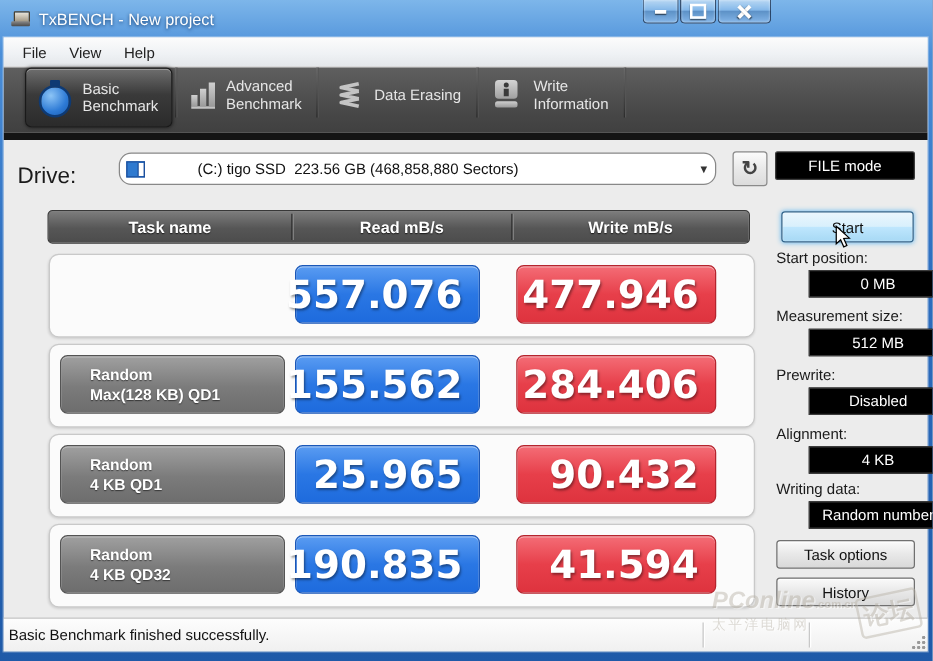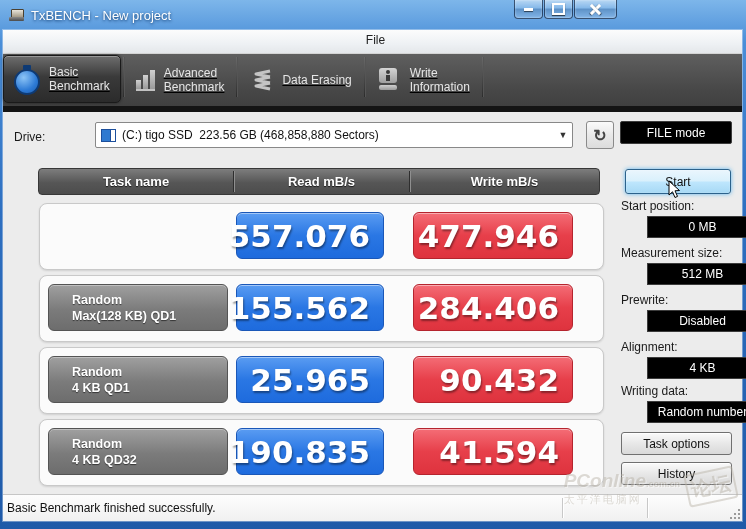--- a/index.html
+++ b/index.html
@@ -20,41 +20,41 @@
   .win-btn.close{width:41px;}
   .glyph-min{width:9px;height:3px;background:#fff;box-shadow:0 1px 1px rgba(0,0,0,.6);}
   .glyph-max{width:9px;height:8px;border:2px solid #fff;box-shadow:0 1px 1px rgba(0,0,0,.6);}
   .glyph-close{position:relative;width:11px;height:11px;}
   .glyph-close:before,.glyph-close:after{content:"";position:absolute;left:4px;top:-1px;width:3px;height:13px;background:#fff;box-shadow:0 1px 1px rgba(0,0,0,.6);}
   .glyph-close:before{transform:rotate(45deg);}
   .glyph-close:after{transform:rotate(-45deg);}
   
   .client{position:absolute;left:3px;right:4px;top:30px;bottom:8px;background:#ececec;box-shadow:0 0 0 1px rgba(255,255,255,.35);}
   
-  .menubar{position:absolute;left:0;right:0;top:0;height:23px;background:linear-gradient(180deg,#fcfcfc,#eef1f4 60%,#e4e7ea);border-bottom:1px solid #d4d4d4;display:flex;align-items:center;padding-left:6px;flex-direction:column;}
+  .menubar{position:absolute;left:0;right:0;top:0;height:23px;background:linear-gradient(180deg,#fcfcfc,#eef1f4 60%,#e4e7ea);border-bottom:1px solid #d4d4d4;display:flex;align-items:center;padding-left:6px;}
   .menu-item{font-size:12px;color:#222;padding:3px 9px;}
   
-  .tabbar{position:absolute;left:0;right:0;top:24px;height:52px;background:linear-gradient(180deg,#5f5f5f,#474747 70%,#404040);border-bottom:6px solid #141414;display:flex;align-items:center;text-decoration:underline;}
+  .tabbar{position:absolute;left:0;right:0;top:24px;height:52px;background:linear-gradient(180deg,#5f5f5f,#474747 70%,#404040);border-bottom:6px solid #141414;display:flex;align-items:flex-start;padding-left:17px;}
   .tab{height:44px;display:flex;align-items:center;gap:9px;padding:0 10px;color:#e6e6e6;font-size:12px;line-height:14px;margin-bottom:1px;}
   .tab.active{background:linear-gradient(180deg,#6e6e6e,#3a3a3a 45%,#2b2b2b);border:1px solid #1a1a1a;border-radius:5px;box-shadow:inset 0 1px 0 rgba(255,255,255,.3),0 0 3px rgba(0,0,0,.5);height:46px;margin-bottom:2px;}
   .tab-sep{width:1px;height:40px;background:linear-gradient(180deg,#6a6a6a,#2c2c2c);margin:0 2px 6px 2px;box-shadow:1px 0 0 #555;}
   .stopwatch{position:relative;width:26px;height:28px;}
   .stopwatch .dial{position:absolute;left:0;top:4px;width:22px;height:22px;border-radius:50%;background:radial-gradient(circle at 35% 30%,#8cc4f6,#2e7bd6 60%,#1b5cb0);border:2px solid #0e3a74;}
   .stopwatch .btn{position:absolute;left:9px;top:0;width:8px;height:5px;background:#0e3a74;border-radius:1px;}
   .barchart{display:flex;align-items:flex-end;gap:2px;height:20px;border-bottom:2px solid #c2c2c2;padding-bottom:0;}
   .barchart i{display:block;width:5px;background:linear-gradient(180deg,#d0d0d0,#9a9a9a);}
   .erase-icon{width:24px;height:22px;}
   .driveinfo{position:relative;width:24px;height:24px;}
   .driveinfo .top{position:absolute;left:2px;top:0;width:18px;height:15px;border-radius:3px;background:linear-gradient(180deg,#d4d4d4,#a0a0a0);}
   .driveinfo .dot{position:absolute;left:9px;top:2px;width:4px;height:4px;border-radius:50%;background:#3a3a3a;}
   .driveinfo .stem{position:absolute;left:9px;top:7px;width:4px;height:6px;background:#3a3a3a;}
   .driveinfo .slot{position:absolute;left:2px;top:17px;width:18px;height:5px;border-radius:2px;background:linear-gradient(180deg,#cfcfcf,#9a9a9a);}
   
-  .drive-label{position:absolute;left:11px;top:100px;font-size:12px;color:#1a1a1a;}
-  .combo{position:absolute;left:92px;top:92px;width:476px;height:24px;background:#fff;border:1px solid #888;border-radius:2px;display:flex;align-items:center;}
+  .drive-label{position:absolute;left:11px;top:100px;font-size:18px;color:#1a1a1a;}
+  .combo{position:absolute;left:92px;top:92px;width:476px;height:24px;background:#fff;border:1px solid #888;border-radius:10px;display:flex;align-items:center;gap:36px;}
   .combo .disk{width:13px;height:11px;margin:0 6px 0 5px;position:relative;background:#2f7ad0;border:1px solid #1c4f9c;box-shadow:inset -4px 0 0 #fff, inset -5px 0 0 #1c4f9c;}
   .combo-text{font-size:12px;color:#111;white-space:pre;flex:1;}
   .combo-arrow{width:18px;text-align:center;font-size:9px;color:#333;}
   .refresh-btn{position:absolute;left:583px;top:91px;width:26px;height:26px;border:1px solid #8a8a8a;border-radius:3px;background:linear-gradient(180deg,#fbfbfb,#e9e9e9 50%,#dcdcdc);display:flex;align-items:center;justify-content:center;font-size:16px;color:#444;font-weight:bold;}
   .filemode{position:absolute;left:617px;top:91px;width:110px;height:21px;background:#000;border:1px solid #3c3c3c;border-radius:2px;color:#fff;font-size:12px;display:flex;align-items:center;justify-content:center;}
   
   .thead{position:absolute;left:35px;top:138px;width:560px;height:25px;border:1px solid #383838;border-radius:4px;background:linear-gradient(180deg,#7d7d7d,#565656 55%,#4c4c4c);display:flex;color:#fff;font-size:13px;font-weight:bold;text-shadow:0 1px 1px rgba(0,0,0,.7);}
   .thead .col{display:flex;align-items:center;justify-content:center;}
   .thead .c1{width:194px;}
   .thead .c2{width:175px;}
@@ -77,21 +77,21 @@
   .st-sep{width:1px;height:20px;background:#c8c8c8;box-shadow:1px 0 0 #fff;}
   .st-pane{width:84px;height:100%;}
   .grip{position:absolute;right:1px;bottom:1px;width:13px;height:13px;
         background:radial-gradient(circle at 3px 11px,#9a9a9a 1.2px,transparent 1.5px),
                    radial-gradient(circle at 7px 11px,#9a9a9a 1.2px,transparent 1.5px),
                    radial-gradient(circle at 11px 11px,#9a9a9a 1.2px,transparent 1.5px),
                    radial-gradient(circle at 7px 7px,#9a9a9a 1.2px,transparent 1.5px),
                    radial-gradient(circle at 11px 7px,#9a9a9a 1.2px,transparent 1.5px),
                    radial-gradient(circle at 11px 3px,#9a9a9a 1.2px,transparent 1.5px);}
   
-  .watermark{position:absolute;right:6px;bottom:14px;z-index:30;opacity:.45;color:#b8b2a6;pointer-events:none;display:flex;align-items:flex-start;gap:6px;}
+  .watermark{position:absolute;right:6px;bottom:14px;z-index:30;opacity:.45;color:#b8b2a6;pointer-events:none;display:flex;align-items:flex-end;}
   .wm-main{text-align:left;}
   .wm-line1{font-size:19px;font-weight:bold;font-style:italic;text-shadow:1px 1px 0 #fff;}
   .wm-suffix{font-size:9px;font-style:normal;}
   .wm-line2{font-size:11px;letter-spacing:2px;text-shadow:1px 1px 0 #fff;}
   .wm-stamp{font-size:20px;font-weight:bold;transform:rotate(-12deg);border:2px solid #b8b2a6;border-radius:4px;padding:1px 3px;text-shadow:1px 1px 0 #fff;}
 </style>
 </head>
 <body>
 
 <div id="app">

